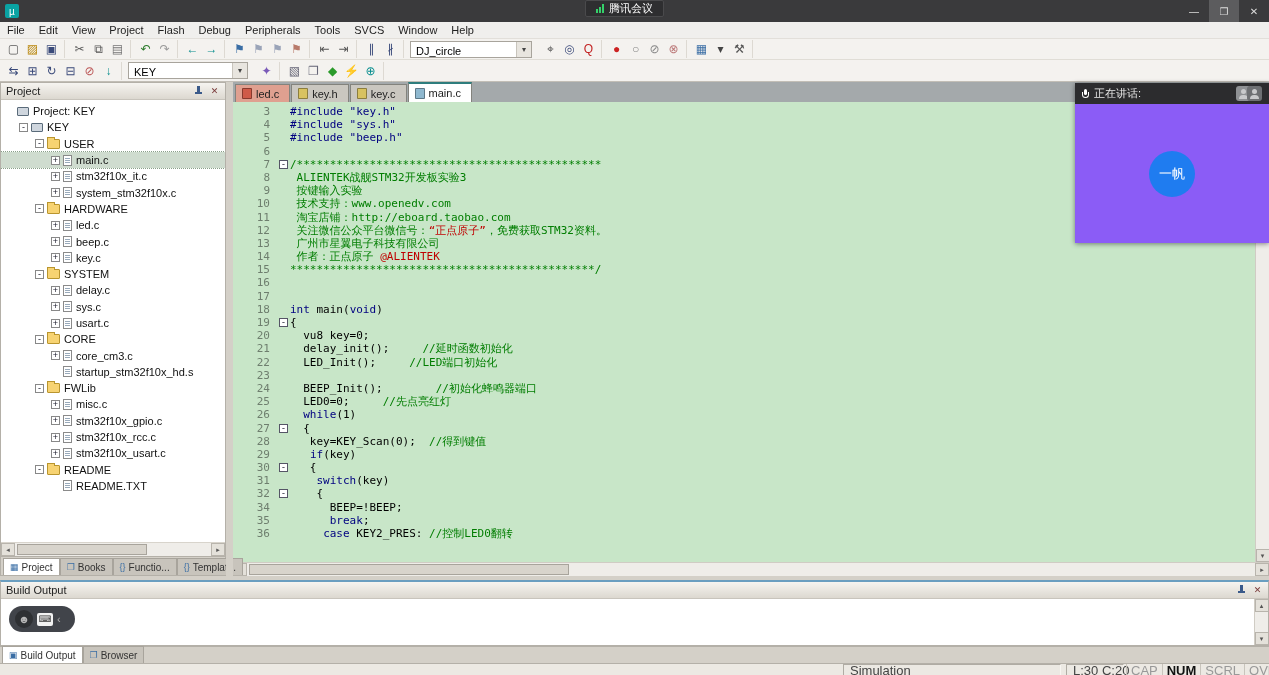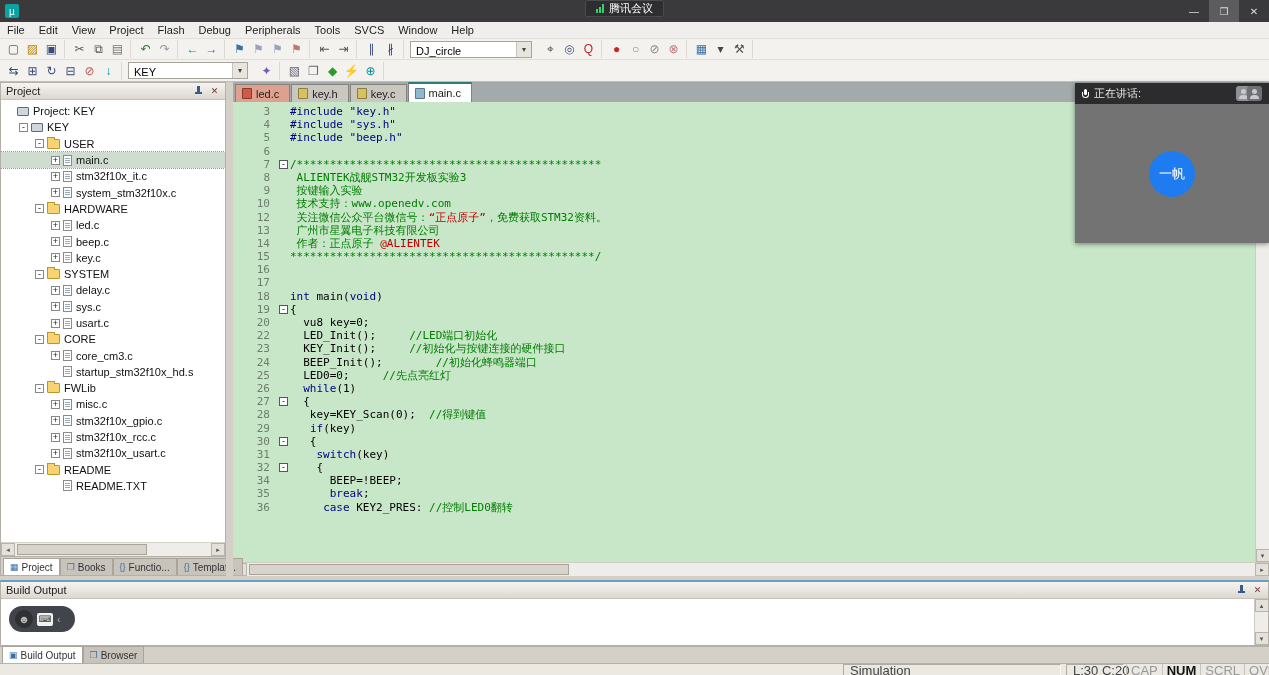--- a/index.html
+++ b/index.html
@@ -109,21 +109,21 @@
   .meet{position:absolute;left:1075px;top:83px;width:194px;height:160px;z-index:40;display:flex;flex-direction:column;box-shadow:0 1px 5px rgba(0,0,0,.45)}
   .meet-header{height:21px;background:#2c2c2e;display:flex;align-items:center;padding:0 7px;gap:5px;color:#e8e8e8;flex:none}
   .mic{width:7px;height:10px;position:relative;display:inline-block;flex:none}
   .mic::before{content:"";position:absolute;left:2px;top:0;width:3px;height:6px;background:#fff;border-radius:1.5px}
   .mic::after{content:"";position:absolute;left:0;top:3px;width:5px;height:5px;border:1px solid #fff;border-top:none;border-radius:0 0 4px 4px}
   .ghosts{margin-left:auto;display:flex}
   .ghost{width:15px;height:15px;border-radius:3px;background:#8f9194;position:relative}
   .ghost+.ghost{margin-left:-4px;background:#6e7073}
   .ghost::before{content:"";position:absolute;left:5px;top:3px;width:5px;height:5px;border-radius:50%;background:#c9cacc}
   .ghost::after{content:"";position:absolute;left:3px;top:9px;width:9px;height:4px;border-radius:4px 4px 0 0;background:#c9cacc}
-  .meet-video{flex:1;background:#737373;display:flex;align-items:center;justify-content:center}
+  .meet-video{flex:1;background:#8b5cf6;display:flex;align-items:center;justify-content:center}
   .meet-avatar{width:46px;height:46px;border-radius:50%;background:#1f7cf0;color:#fff;font-size:13px;display:flex;align-items:center;justify-content:center}
   .meet-footer{height:22px;background:#17181a;display:flex;align-items:center;gap:5px;padding:0 7px;color:#fff;font-size:10px;flex:none}
   .pbadge{position:relative;width:12px;height:12px;background:#e6a23c;border-radius:2px;flex:none}
   .pbadge::before{content:"";position:absolute;left:4px;top:2px;width:4px;height:4px;border-radius:50%;background:#fff}
   .pbadge::after{content:"";position:absolute;left:2.5px;top:7px;width:7px;height:4px;border-radius:3px 3px 0 0;background:#fff}
 </style>
 </head>
 <body>
 
 <div class="titlebar">
@@ -456,20 +456,25 @@
         <span class="ln">9</span>
         <span class="fold"></span>
         <span class="src"><span class="tk-c"> 按键输入实验</span></span>
       </div>
         <div class="cl">
         <span class="ln">10</span>
         <span class="fold"></span>
         <span class="src"><span class="tk-c"> 技术支持：www.openedv.com</span></span>
       </div>
         <div class="cl">
+        <span class="ln">11</span>
+        <span class="fold"></span>
+        <span class="src"><span class="tk-c"> 淘宝店铺：http://eboard.taobao.com</span></span>
+      </div>
+        <div class="cl">
         <span class="ln">12</span>
         <span class="fold"></span>
         <span class="src"><span class="tk-c"> 关注微信公众平台微信号：</span><span class="tk-r">“正点原子”</span><span class="tk-c">，免费获取STM32资料。</span></span>
       </div>
         <div class="cl">
         <span class="ln">13</span>
         <span class="fold"></span>
         <span class="src"><span class="tk-c"> 广州市星翼电子科技有限公司</span></span>
       </div>
         <div class="cl">
@@ -501,28 +506,32 @@
         <span class="ln">19</span>
         <span class="fold">-</span>
         <span class="src"><span class="tk-p">{</span></span>
       </div>
         <div class="cl">
         <span class="ln">20</span>
         <span class="fold"></span>
         <span class="src"><span class="tk-p">  vu8 key=0;</span></span>
       </div>
         <div class="cl">
+        <span class="ln">21</span>
+        <span class="fold"></span>
+        <span class="src"><span class="tk-p">  delay_init();</span><span class="tk-c">     //延时函数初始化</span></span>
+      </div>
+        <div class="cl">
         <span class="ln">22</span>
         <span class="fold"></span>
         <span class="src"><span class="tk-p">  LED_Init();</span><span class="tk-c">     //LED端口初始化</span></span>
       </div>
         <div class="cl">
         <span class="ln">23</span>
         <span class="fold"></span>
-        <span class="src"><span class="tk-p">  KEY_Init();</span><span class="tk-c">     //初始化与按键连接的硬件接口</span></span>
       </div>
         <div class="cl">
         <span class="ln">24</span>
         <span class="fold"></span>
         <span class="src"><span class="tk-p">  BEEP_Init();</span><span class="tk-c">        //初始化蜂鸣器端口</span></span>
       </div>
         <div class="cl">
         <span class="ln">25</span>
         <span class="fold"></span>
         <span class="src"><span class="tk-p">  LED0=0;</span><span class="tk-c">     //先点亮红灯</span></span>

